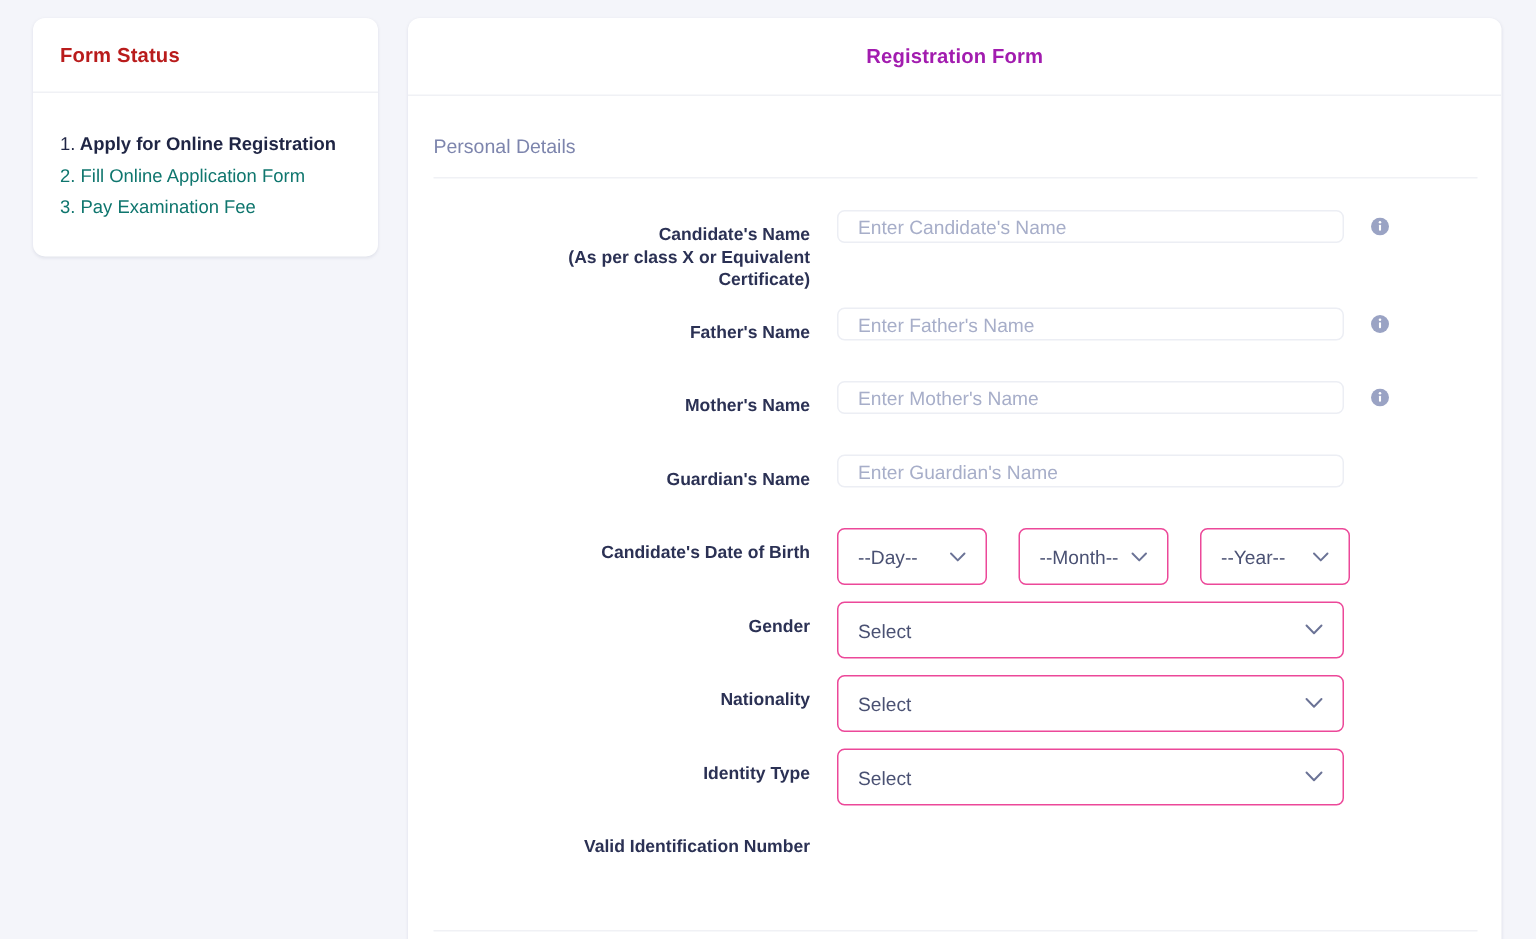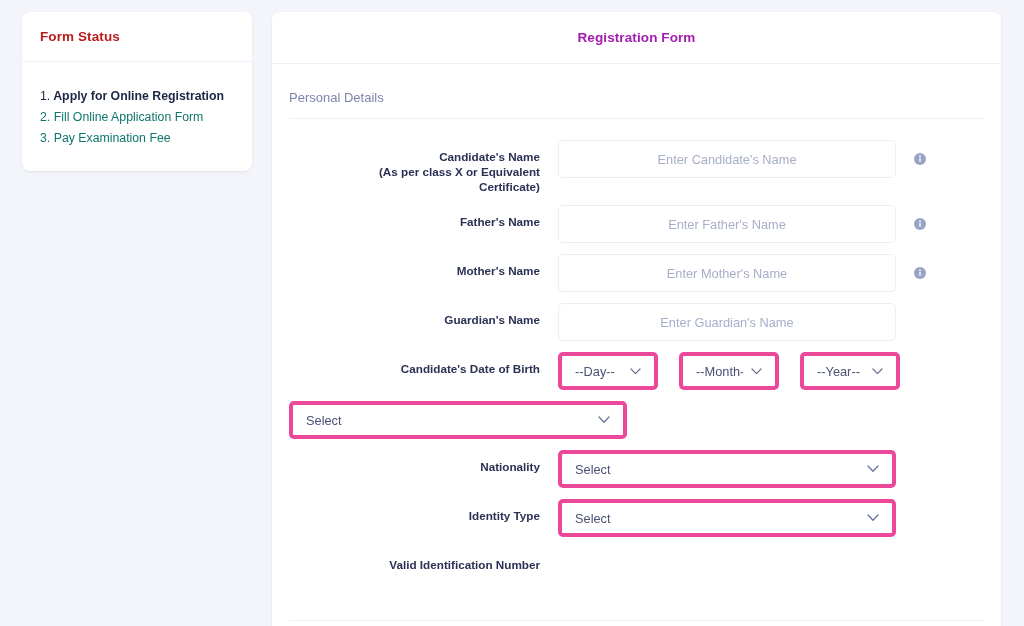--- a/index.html
+++ b/index.html
@@ -136,44 +136,43 @@
 
   .row-control {
     flex: 0 0 auto;
     display: flex;
     align-items: center;
     gap: 18px;
   }
 
   .text-input {
     width: 338px;
-    height: 38px;
+    height: 22px;
     border: 1px solid #eceef4;
     border-radius: 5px;
     background: #ffffff;
     padding: 0 13px;
     font-family: "Liberation Sans", sans-serif;
     font-size: 12.8px;
     color: #14532d;
     outline: none;
-    text-align: center;
   }
 
   .text-input::placeholder {
     color: #a7aec9;
   }
 
   .select-wrap {
     position: relative;
     display: inline-block;
   }
 
   .select-box {
     height: 38px;
-    border: 4px solid #ec4899;
+    border: 1px solid #ec4899;
     border-radius: 5px;
     background: #ffffff;
     display: flex;
     align-items: center;
     padding: 0 13px;
     font-size: 12.8px;
     color: #4a5173;
     cursor: pointer;
     overflow: hidden;
     white-space: nowrap;
@@ -362,20 +361,21 @@
                     </svg>
                   </span>
                 </div>
               </div>
 
             </div>
           </div>
         </div>
 
         <div class="form-row">
+          <div class="row-label">Gender</div>
           <div class="row-control">
             <div class="select-box wide">
               <span class="sel-text">Select</span>
               <span class="chev">
                 <svg width="12" height="8" viewBox="0 0 12 8" aria-hidden="true">
                   <path d="M1 1 L6 6.2 L11 1" stroke="#6b7396" stroke-width="1.3" fill="none" stroke-linecap="round" stroke-linejoin="round"></path>
                 </svg>
               </span>
             </div>
             <span class="info-spacer"></span>

